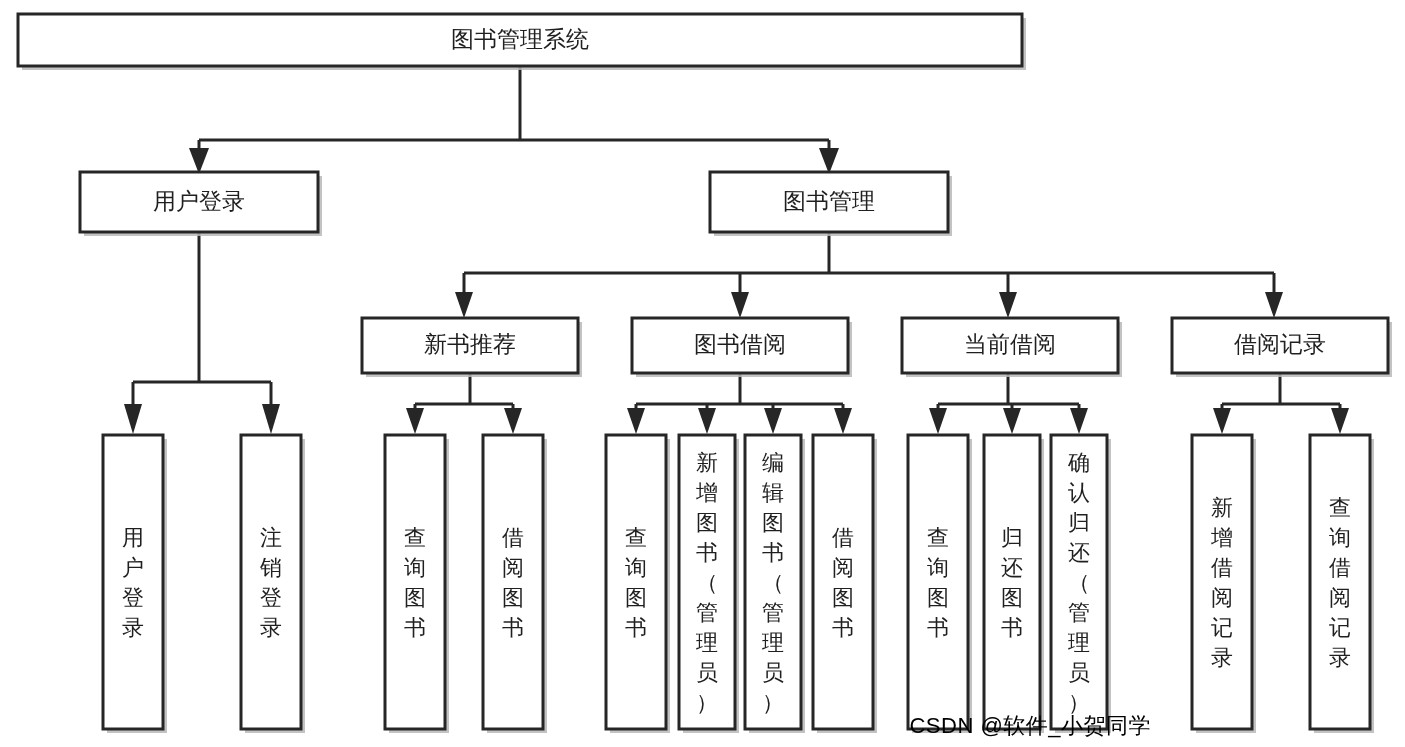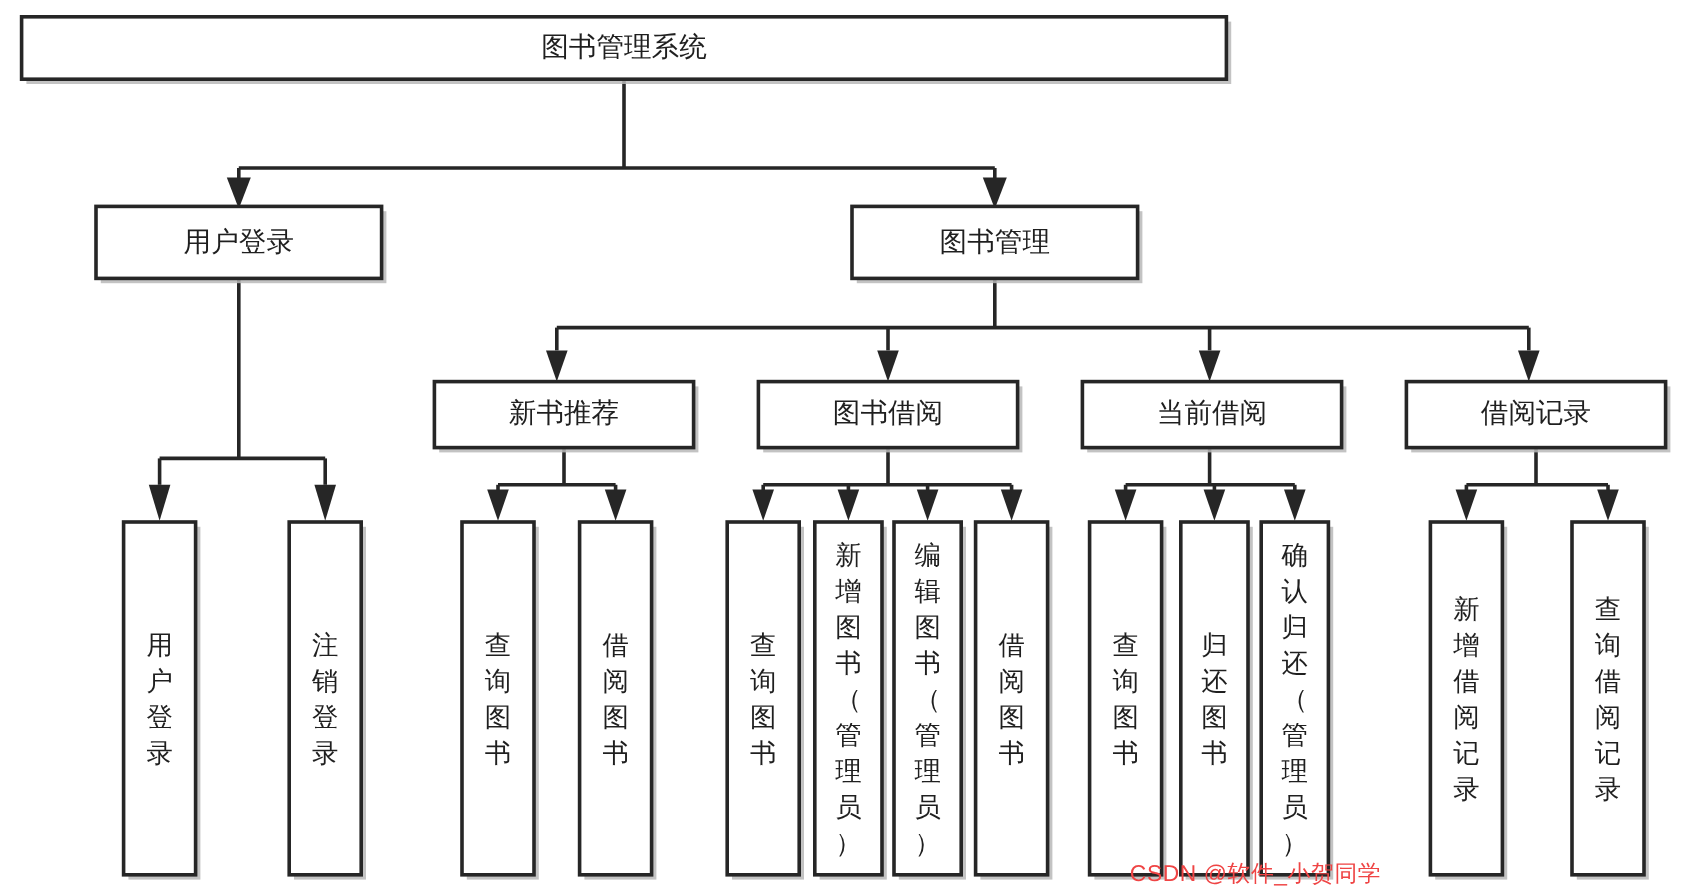--- a/index.html
+++ b/index.html
@@ -60,22 +60,22 @@
     font-family: "Liberation Sans", "DejaVu Sans", sans-serif;
     font-size: 22px;
     fill: #1f1f1f;
     text-anchor: middle;
   }
   .watermark {
     position: absolute;
     right: 8px;
     bottom: 6px;
     font-family: "Liberation Sans", "DejaVu Sans", sans-serif;
-    font-size: 19px;
-    color: #ef4444;
+    font-size: 22px;
+    color: #000000;
     white-space: nowrap;
     letter-spacing: 0.5px;
     pointer-events: none;
   }
 </style>
 </head>
 <body>
 
 <div id="diagram-root">
   <svg id="tree-svg" viewBox="0 0 1405 747" xmlns="http://www.w3.org/2000/svg">

